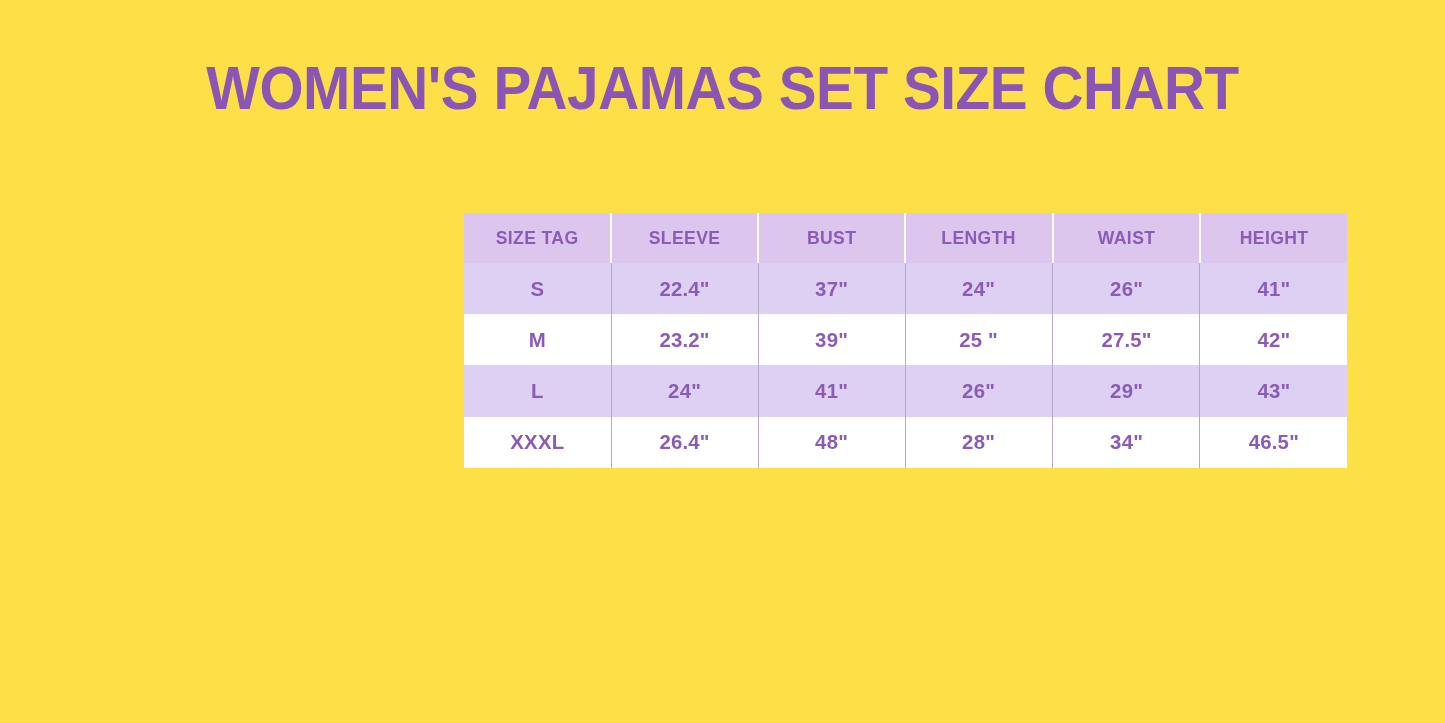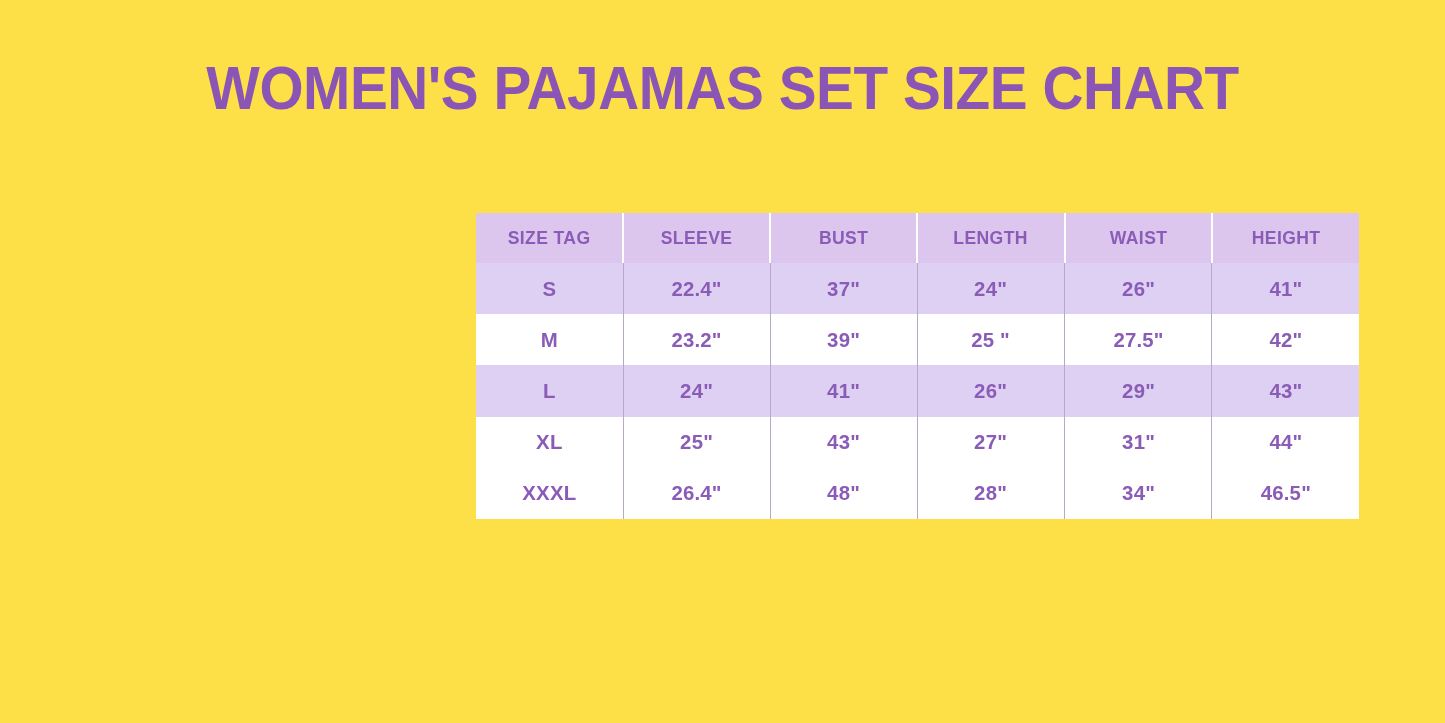--- a/index.html
+++ b/index.html
@@ -36,21 +36,21 @@
     letter-spacing: -0.5px;
     transform: scaleX(0.93);
     transform-origin: center top;
     white-space: nowrap;
     user-select: none;
   }
 
   
   #size-table {
     position: absolute;
-    left: 476px;
+    left: 464px;
     top: 213px;
     width: 883px;
     border-collapse: collapse;
     table-layout: fixed;
   }
 
   #size-table col {
     width: 147.17px;
   }
 
@@ -154,28 +154,20 @@
       </tr>
       <tr class="row-stripe">
         <td class="col-size">L</td>
         <td>24"</td>
         <td>41"</td>
         <td>26"</td>
         <td>29"</td>
         <td>43"</td>
       </tr>
       <tr class="row-plain">
-        <td class="col-size">XL</td>
-        <td>25"</td>
-        <td>43"</td>
-        <td>27"</td>
-        <td>31"</td>
-        <td>44"</td>
-      </tr>
-      <tr class="row-plain">
         <td class="col-size">XXXL</td>
         <td>26.4"</td>
         <td>48"</td>
         <td>28"</td>
         <td>34"</td>
         <td>46.5"</td>
       </tr>
     </tbody>
   </table>
 

